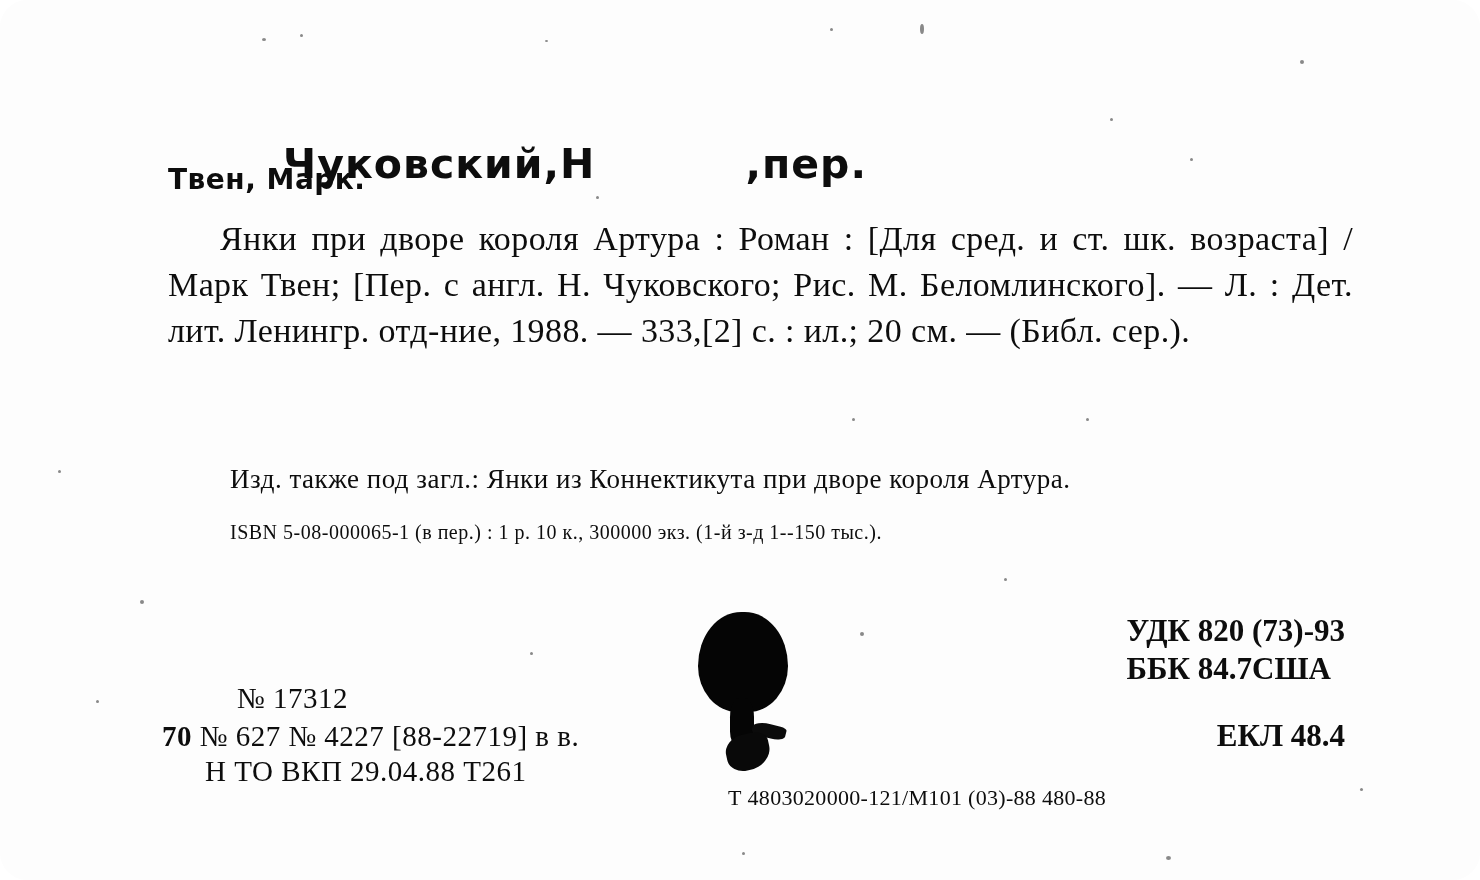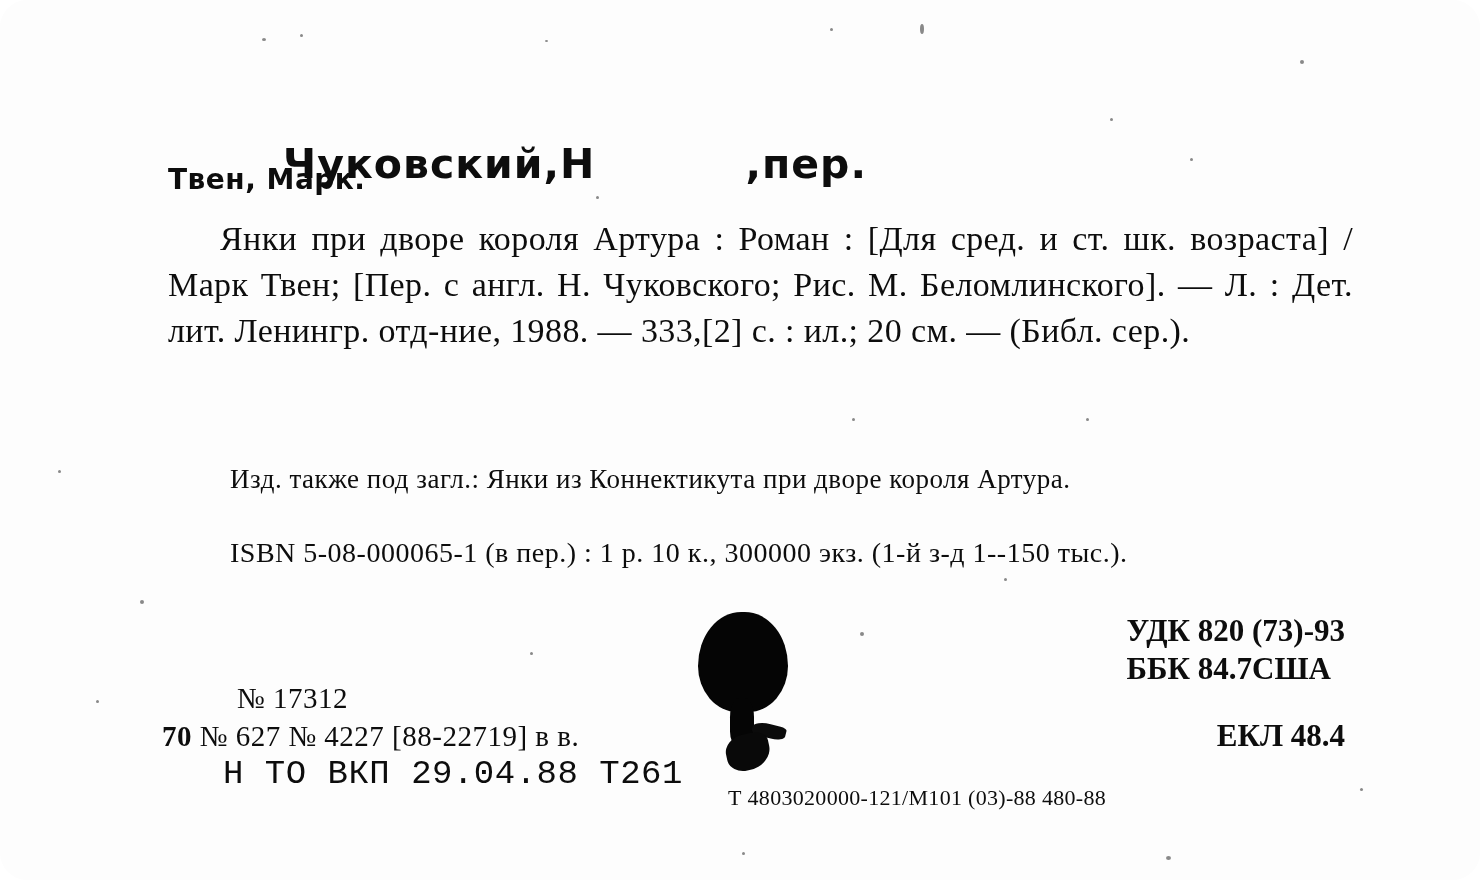--- a/index.html
+++ b/index.html
@@ -70,24 +70,24 @@
     font-size: 27px;
     line-height: 41px;
     text-align: justify;
     text-indent: 62px;
     letter-spacing: .5px;
   }
 
   .isbn-block {
     position: absolute;
     left: 168px;
-    top: 532px;
+    top: 512px;
     width: 1185px;
     font-family: "Liberation Serif", serif;
-    font-size: 28px;
+    font-size: 20px;
     line-height: 41px;
     text-align: justify;
     text-indent: 62px;
     letter-spacing: .5px;
   }
 
   .udk {
     position: absolute;
     right: 135px;
     top: 612px;
@@ -122,24 +122,24 @@
     top: 720px;
     font-family: "Liberation Serif", serif;
     font-size: 29px;
     font-weight: bold;
     letter-spacing: .5px;
     white-space: nowrap;
   }
   .reg-line2 .light { font-weight: normal; }
   .reg-line3 {
     position: absolute;
-    left: 223px;
+    left: 205px;
     top: 755px;
-    font-family: Liberation Mono, monospace;
-    font-size: 34px;
+    font-family: Liberation Serif, serif;
+    font-size: 29px;
     letter-spacing: .5px;
   }
 
   .bottom-code {
     position: absolute;
     left: 728px;
     top: 785px;
     font-family: "Liberation Serif", serif;
     font-size: 22px;
     letter-spacing: .3px;

